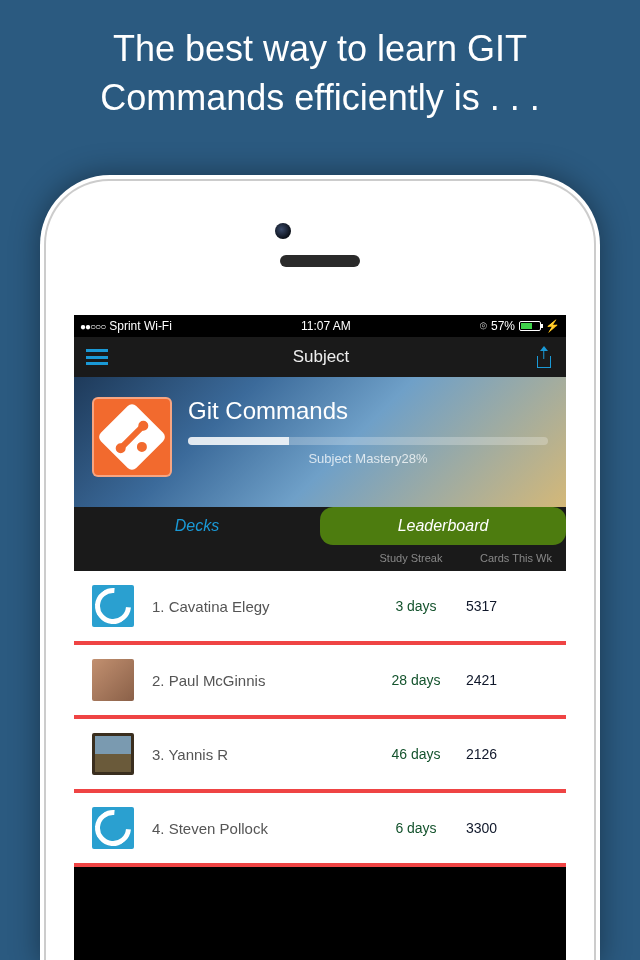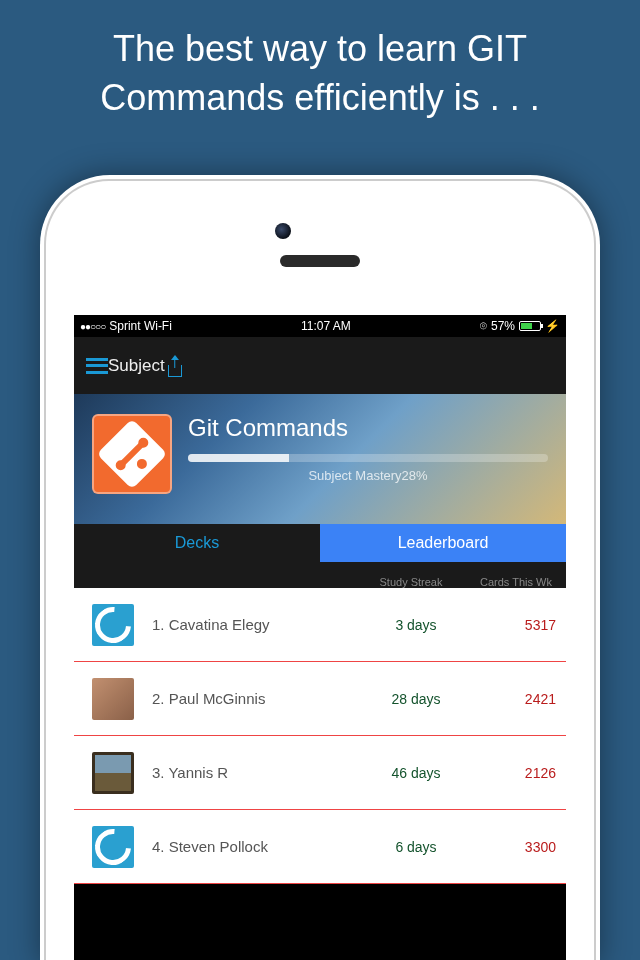--- a/index.html
+++ b/index.html
@@ -96,25 +96,26 @@
       width:2px; height:4px;
       background:#fff;
     }
     .battery-fill {
       position:absolute; left:1px; top:1px; bottom:1px;
       width: 57%;
       background: #3fd24a;
     }
     
     .navbar {
-      height: 57px;
+      height: 40px;
       background: #1a1a1a;
       color: #fff;
       display: flex;
       align-items: center;
+      justify-content: space-between;
       padding: 0 12px;
     }
     .menu-icon {
       width: 22px; height: 16px;
       display: flex; flex-direction: column; justify-content: space-between;
     }
     .menu-icon span { height: 3px; background: #1a99d6; display:block; }
     .navbar-title { font-size: 17px; font-weight: 300; color: #eee; }
     .share-icon {
       width: 20px; height: 22px;
@@ -192,46 +193,48 @@
       display:flex;
       height: 38px;
       background: #1a1a1a;
     }
     .tab {
       flex:1;
       display:flex; align-items:center; justify-content:center;
       font-size: 16px;
       color: #1a99d6;
       font-weight: 300;
+      font-style: italic;
     }
     .tab.active {
-      background: #3b82f6;
+      background: #4d7c0f;
       color: #fff;
+      border-radius: 13px;
     }
     
     .cols {
       display:flex;
       height: 26px;
       background: #1a1a1a;
-      align-items:flex-end;
+      align-items:center;
       color: #888;
       font-size: 11px;
     }
     .col-spacer { width: 66px; }
     .col-name { flex:1; }
     .col-streak { width: 110px; text-align:center; }
     .col-cards { width: 100px; text-align:center; }
     
     .rows { background: #fff; }
     .row {
       display:flex;
       align-items:center;
       height: 74px;
       padding: 0 10px 0 18px;
-      border-bottom: 1px solid #ef4444;
+      border-bottom: 4px solid #ef4444;
     }
     .avatar {
       width: 42px; height: 42px;
       border-radius: 2px;
       margin-right: 18px;
       flex-shrink: 0;
       background: #2aa0d0;
       display:flex; align-items:center; justify-content:center;
     }
     .avatar.ring::before {
@@ -253,22 +256,22 @@
     }
     .row .streak {
       width: 100px;
       text-align:center;
       color: #14532d;
       font-size: 14px;
       font-weight: 400;
     }
     .row .cards {
       width: 90px;
-      text-align:right;
-      color: #b91c1c;
+      text-align:left;
+      color: #0f172a;
       font-size: 14px;
       font-weight: 300;
     }
   </style>
 </head>
 <body>
 
 <div class="promo-text">The best way to learn GIT Commands efficiently is . . .</div>
 
 <div class="phone">

